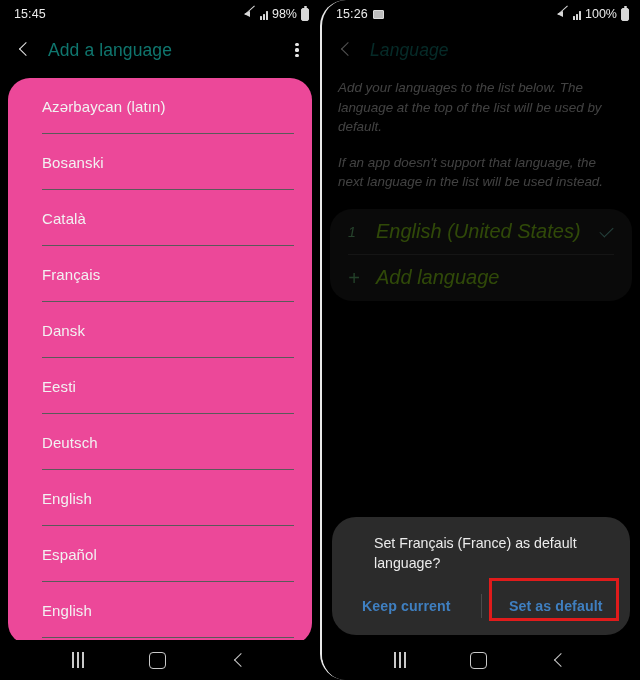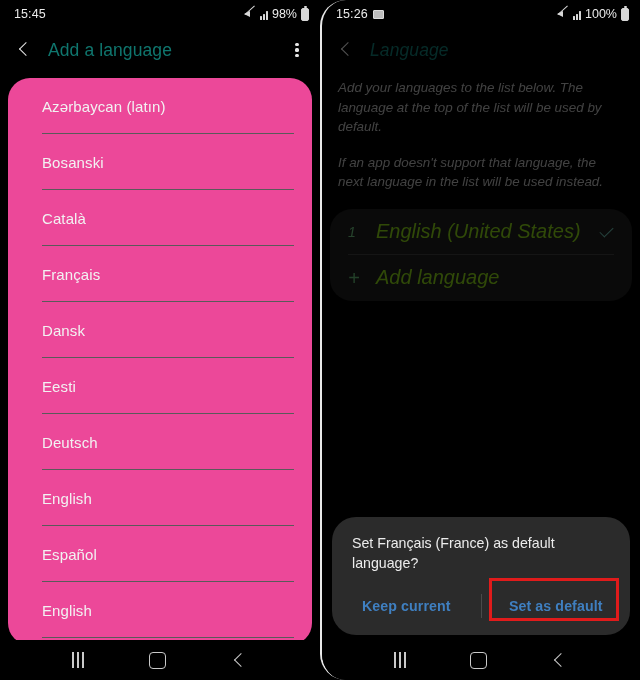--- a/index.html
+++ b/index.html
@@ -153,21 +153,21 @@
 
   
   .dialog {
     position: absolute; left: 10px; right: 10px; bottom: 45px;
     background: #2b2b2b;
     border-radius: 24px;
     padding: 16px 0 10px 0;
   }
   .dialog-msg {
     font-size: 14.2px; color: #ececec;
-    padding: 0 20px; line-height: 20px;
+    padding: 0 20px; line-height: 20px; margin-left: 22px;
   }
   .dialog-actions {
     display: flex; align-items: stretch; margin-top: 14px;
     position: relative;
   }
   .dlg-btn {
     flex: 1; text-align: center;
     font-size: 14.2px; font-weight: 700; color: #3f7fc0;
     padding: 11px 0; cursor: pointer; letter-spacing: .1px;
     display: flex; align-items: center; justify-content: center;

